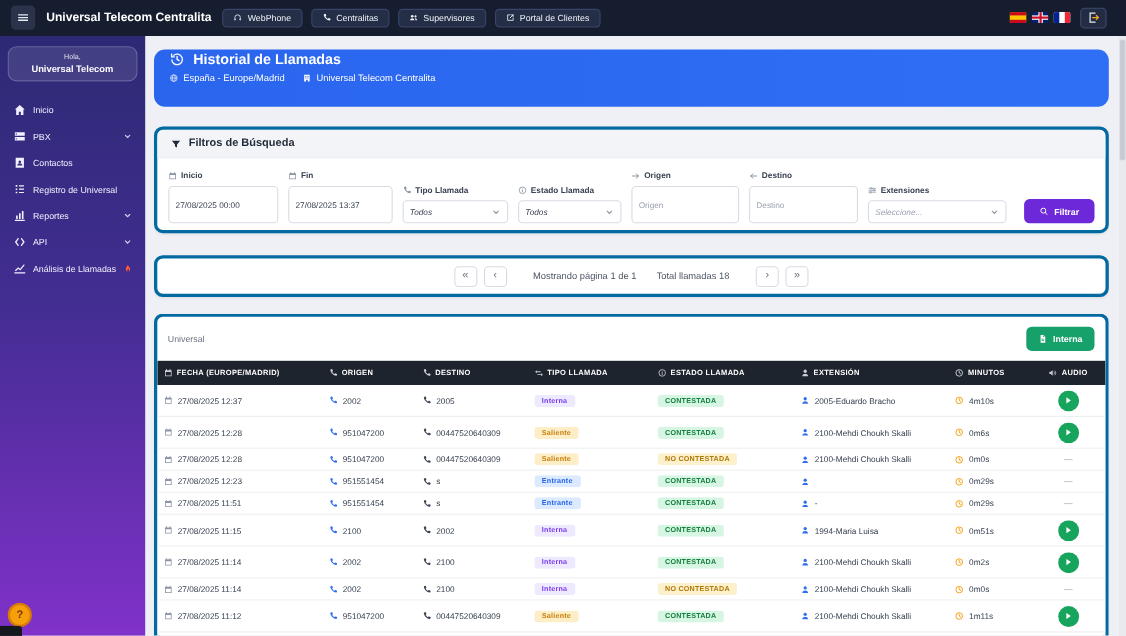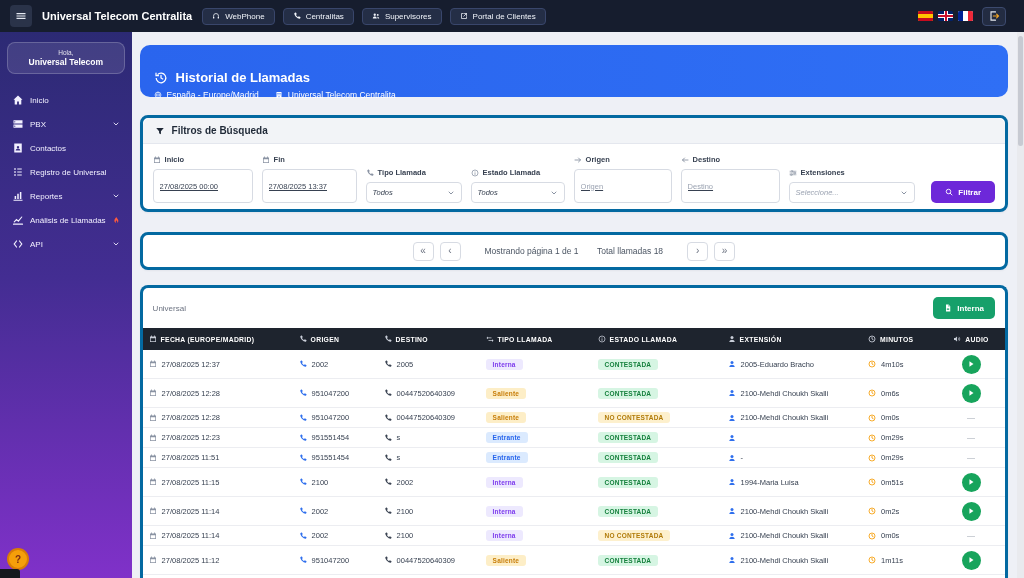--- a/index.html
+++ b/index.html
@@ -35,33 +35,33 @@
   .user-greet { font-size:6.5px; opacity:.85; }
   .user-name { font-size:8.5px; font-weight:bold; margin-top:1px; }
   .side-item { display:flex; align-items:center; gap:6px; padding:6px 5px; font-size:8px; border-radius:4px; cursor:pointer; color:#f2f0ff; }
   .side-item .lbl { flex:1; white-space:nowrap; }
   .help-fab { position:absolute; bottom:8px; left:7px; width:22px; height:22px; border-radius:50%; background:#f59f0a; border:2px solid #d97c06; color:#7c2d12; font-weight:bold; font-size:10px; cursor:pointer; font-family:inherit; }
   .corner-chip { position:fixed; left:0; bottom:0; width:20px; height:9px; background:#15181d; border-radius:0 3px 0 0; }
 
   .main { flex:1; padding:13px 16px 0 8px; overflow:hidden; display:flex; flex-direction:column; }
 
   
-  .banner { background:linear-gradient(90deg,#2a65ee,#2f6ff5); border-radius:10px; color:#fff; padding:25px 14px; height:52px; flex:0 0 52px; }
+  .banner { background:linear-gradient(90deg,#2a65ee,#2f6ff5); border-radius:10px; color:#fff; padding:1px 14px; height:52px; flex:0 0 52px; }
   .banner-title-row { display:flex; align-items:center; gap:8px; font-size:13px; font-weight:bold; }
   .banner-sub { display:flex; gap:16px; margin-top:5px; font-size:8.5px; align-items:center; }
   .banner-sub > span.grp { display:flex; align-items:center; gap:5px; }
 
   
   .card { background:#fff; border:3px solid #0369a1; border-radius:8px; box-shadow:0 1px 2px rgba(16,24,40,.05); }
   .filters-card { margin-top:18px; flex:0 0 97px; height:97px; overflow:hidden; }
   .filters-head { background:#f2f4f7; border-bottom:1px solid #e4e7ee; border-radius:8px 8px 0 0; padding:7px 12px; display:flex; gap:7px; align-items:center; font-size:10px; font-weight:bold; color:#1f2937; }
   .filters-body { padding:11px 10px 14px; display:flex; gap:9px; align-items:flex-end; }
   .field { display:flex; flex-direction:column; gap:5px; }
   .field-label { font-size:7.5px; font-weight:bold; color:#374151; display:flex; align-items:center; gap:4px; white-space:nowrap; }
-  .f-input { height:21px; border:1px solid #d7dbe3; border-radius:4px; font-size:7.5px; padding:16px 6px; color:#374151; font-family:inherit;text-decoration:underline; }
+  .f-input { height:21px; border:1px solid #d7dbe3; border-radius:4px; font-size:7.5px; padding:16px 6px; color:#374151; font-family:inherit; }
   .f-input::placeholder { color:#9aa2b1; }
   .select-box { height:21px; border:1px solid #d7dbe3; border-radius:4px; font-size:7.5px; padding:0 6px; color:#374151; background:#fff; display:flex; align-items:center; justify-content:space-between; gap:6px; cursor:pointer;font-style:italic; }
   .select-box.muted .select-value { color:#9aa2b1; }
   .filter-btn { height:22px; background:#6d28d9; color:#fff; border:none; border-radius:5px; font-size:8px; font-weight:bold; display:flex; align-items:center; gap:5px; padding:0 14px; margin-left:auto; cursor:pointer; font-family:inherit; }
 
   
   .pagination-card { margin-top:20px; flex:0 0 38px; height:38px; display:flex; align-items:center; justify-content:center; gap:6px; font-size:8.5px; color:#4b5563; }
   .page-btn { width:21px; height:19px; border:1px solid #d7dbe3; background:#fff; border-radius:4px; color:#6b7280; font-size:10px; line-height:1; display:flex; align-items:center; justify-content:center; cursor:pointer; font-family:inherit; }
   .page-info { margin:0 10px; }
   .page-info span { margin:0 8px; }
@@ -233,42 +233,42 @@
           </span>
           <span class="lbl">Reportes</span>
           <span class="icn chev s8">
             <svg viewBox="0 0 16 16" fill="none" stroke="currentColor" stroke-width="2" stroke-linecap="round">
               <path d="M4 6l4 4 4-4"></path>
             </svg>
           </span>
         </div>
         <div class="side-item">
           <span class="icn s12">
+            <svg viewBox="0 0 16 16" fill="none" stroke="currentColor" stroke-width="1.6" stroke-linecap="round">
+              <path d="M6 4 3 8l3 4M10 4l3 4-3 4"></path>
+            </svg>
+          </span>
+          <span class="lbl">API</span>
+          <span class="icn chev s8">
+            <svg viewBox="0 0 16 16" fill="none" stroke="currentColor" stroke-width="2" stroke-linecap="round">
+              <path d="M4 6l4 4 4-4"></path>
+            </svg>
+          </span>
+        </div>
+        <div class="side-item">
+          <span class="icn s12">
             <svg viewBox="0 0 16 16" fill="none" stroke="currentColor" stroke-width="1.5" stroke-linecap="round">
               <path d="M2 13.5h12"></path>
               <path d="M3 10.5l3-3 2.5 2L13 4"></path>
             </svg>
           </span>
           <span class="lbl">Análisis de Llamadas</span>
           <span class="icn s8">
             <svg viewBox="0 0 16 16" fill="#ff5a3c">
               <path d="M8 1.5c.4 2-1.5 3-2.5 5C4.4 8.7 4.6 11 6 12.6A4.6 4.6 0 0 0 8 13.9c-.7-1.1-.9-2.2-.3-3.2.4-.8 1.1-1.3 1.4-2.3.9 1 1.6 2.3 1.5 3.7 0 .6-.2 1.2-.5 1.8 1.6-.8 2.7-2.5 2.6-4.3C12.5 6 9.7 4.7 8 1.5z"></path>
-            </svg>
-          </span>
-        </div>
-        <div class="side-item">
-          <span class="icn s12">
-            <svg viewBox="0 0 16 16" fill="none" stroke="currentColor" stroke-width="1.6" stroke-linecap="round">
-              <path d="M6 4 3 8l3 4M10 4l3 4-3 4"></path>
-            </svg>
-          </span>
-          <span class="lbl">API</span>
-          <span class="icn chev s8">
-            <svg viewBox="0 0 16 16" fill="none" stroke="currentColor" stroke-width="2" stroke-linecap="round">
-              <path d="M4 6l4 4 4-4"></path>
             </svg>
           </span>
         </div>
       </nav>
     <button class="help-fab">?</button>
   </aside>
 
   <main class="main">
 
     <section class="banner">

